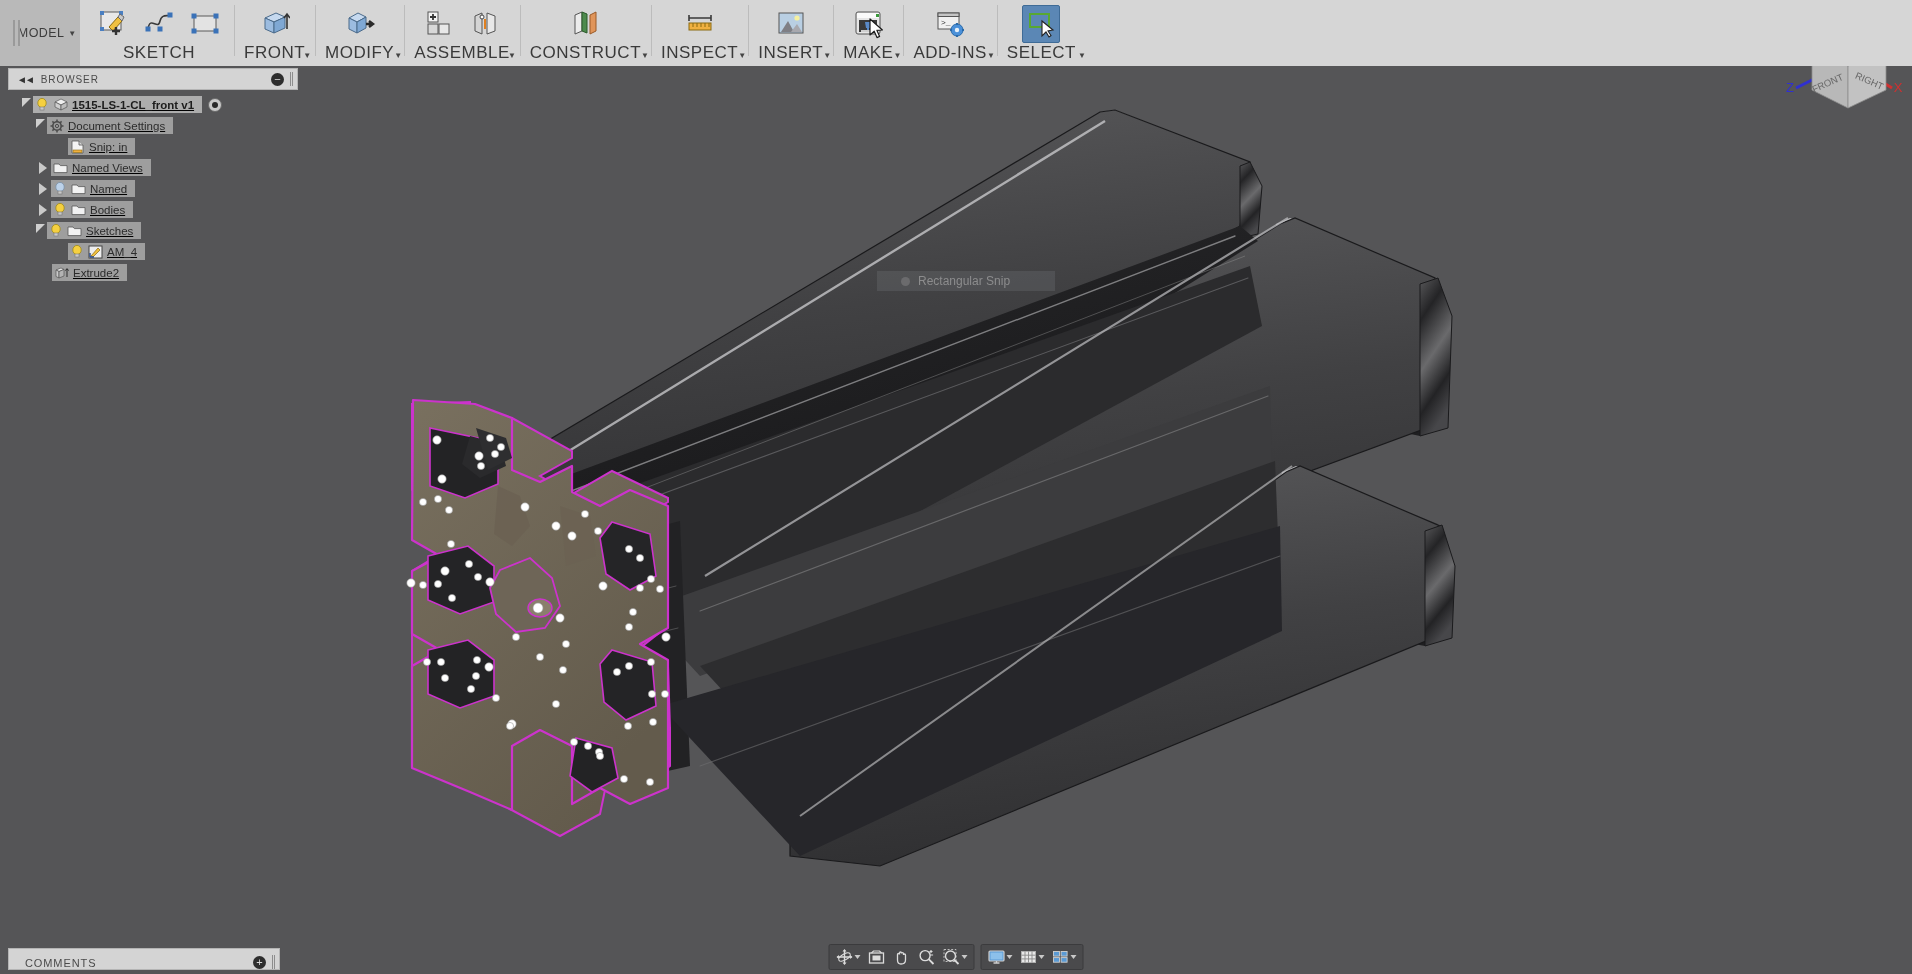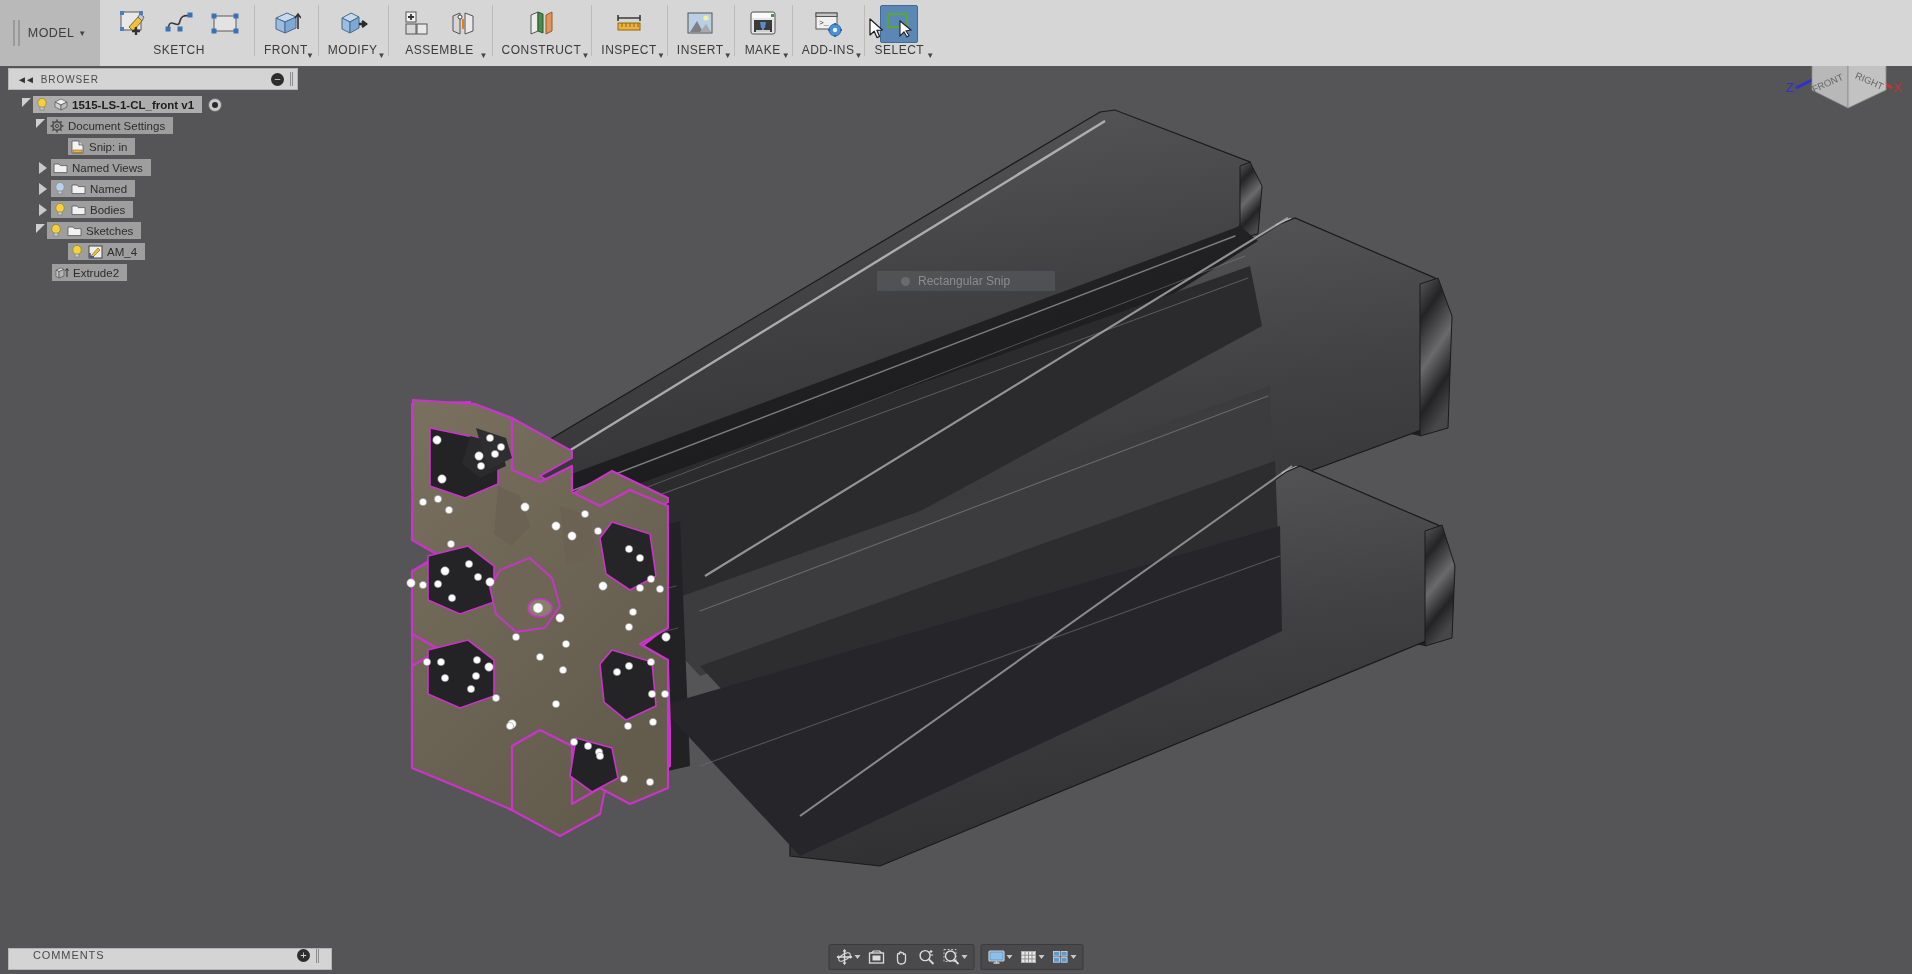--- a/index.html
+++ b/index.html
@@ -12,21 +12,21 @@
   #app { position: relative; width: 1912px; height: 974px; }
 
   
   #toolbar {
     position: absolute; left: 0; top: 0; width: 1912px; height: 66px;
     background: #d6d6d6;
     display: flex; align-items: flex-start;
     z-index: 40;
   }
   #workspace-switch {
-    width: 100px; height: 66px;
+    width: 80px; height: 66px;
     background: #b9b9b9;
     display: flex; align-items: center; justify-content: center;
     position: relative;
   }
   #workspace-switch .grip {
     position: absolute; left: 13px; top: 20px; width: 7px; height: 26px;
     border-left: 2px solid #9a9a9a; border-right: 2px solid #9a9a9a;
   }
   #workspace-switch .wslabel {
     font-size: 12.5px; color: #3c3c3c; letter-spacing: .4px; margin-left: 14px;
@@ -46,21 +46,21 @@
     content: ""; position: absolute; left: 0; top: 5px; bottom: 8px; width: 1px;
     background: #bcbcbc;
   }
   .tbicons { display: flex; align-items: center; gap: 8px; height: 44px; padding-top: 3px; }
   .tbicon {
     width: 38px; height: 38px; display: flex; align-items: center; justify-content: center;
     border-radius: 2px; position: relative;
   }
   .tbicon.active { background: #5b87b5; border: 1px solid #3f6b96; }
   .tblabel {
-    font-size: 12px; color: #3a3a3a; letter-spacing: .5px;
+    font-size: 17px; color: #3a3a3a; letter-spacing: .5px;
     white-space: nowrap; margin-top: -1px;
   }
 
   
   #browser {
     position: absolute; left: 8px; top: 68px; width: 290px; z-index: 30;
     font-size: 11.5px;
   }
   #browser-header {
     height: 22px; background: #d4d4d4; display: flex; align-items: center;
@@ -68,21 +68,21 @@
   }
   #browser-header .collapse { font-size: 10px; color: #333; margin: 0 8px 0 4px; letter-spacing:-2px;}
   #browser-header .btitle { font-size: 10px; color: #4a4a4a; letter-spacing: .9px; flex: 1; }
   .circ-btn {
     width: 13px; height: 13px; border-radius: 50%; background: #2d2d2d;
     color: #d8d8d8; font-size: 11px; line-height: 11px; text-align: center;
     display: flex; align-items: center; justify-content: center; margin-right: 6px;
   }
   #browser-header .gripv { width: 3px; height: 14px; border-left: 1px solid #8d8d8d; border-right:1px solid #8d8d8d;}
 
-  #tree { padding-top: 4px; }
+  #tree { padding-top: 4px; text-decoration: underline; }
   .trow { display: flex; align-items: center; height: 21px; position: relative; }
   .tw { display: inline-block; width: 13px; height: 13px; margin-right: 2px; flex: none; }
   .tw.down { border-left: 9px solid #cfcfcf; border-bottom: 9px solid transparent; width:0;height:0; margin-top:-4px;}
   .tw.rightf { position:relative; }
   .tw.rightf::after {
     content:""; position:absolute; left:3px; top:1px;
     border-left: 8px solid #c9c9c9; border-top: 6px solid transparent; border-bottom: 6px solid transparent;
   }
   .pill {
     display: inline-flex; align-items: center; height: 17px;
@@ -126,23 +126,23 @@
     display: flex; align-items: center; height: 26px; padding: 0 3px; gap: 1px;
   }
   .navbtn {
     height: 22px; display: flex; align-items: center; gap: 1px;
     padding: 0 3px; border-radius: 2px;
   }
   .navcaret { width:0;height:0;border-left:3.5px solid transparent;border-right:3.5px solid transparent;border-top:4px solid #c8c8c8;}
 
   
   #comments {
-    position: absolute; left: 8px; bottom: 4px; width: 324px; height: 22px;
+    position: absolute; left: 8px; bottom: 4px; width: 272px; height: 22px;
     background: #d4d4d4; border: 1px solid #b4b4b4;
-    display: flex; align-items: flex-start; padding: 0 12px; z-index: 30;
+    display: flex; align-items: flex-end; padding: 0 4px; z-index: 30;
   }
   #comments .ctitle { font-size: 11px; color: #4a4a4a; letter-spacing: .9px; flex: 1; padding-left: 12px; }
   #comments .circ-btn { background: #2d2d2d; }
   #comments .gripv { width: 3px; height: 14px; border-left: 1px solid #8d8d8d; border-right:1px solid #8d8d8d;}
 
   #cursor { position: absolute; left: 869px; top: 18px; z-index: 60; pointer-events: none; }
 </style>
 </head>
 <body>
 

